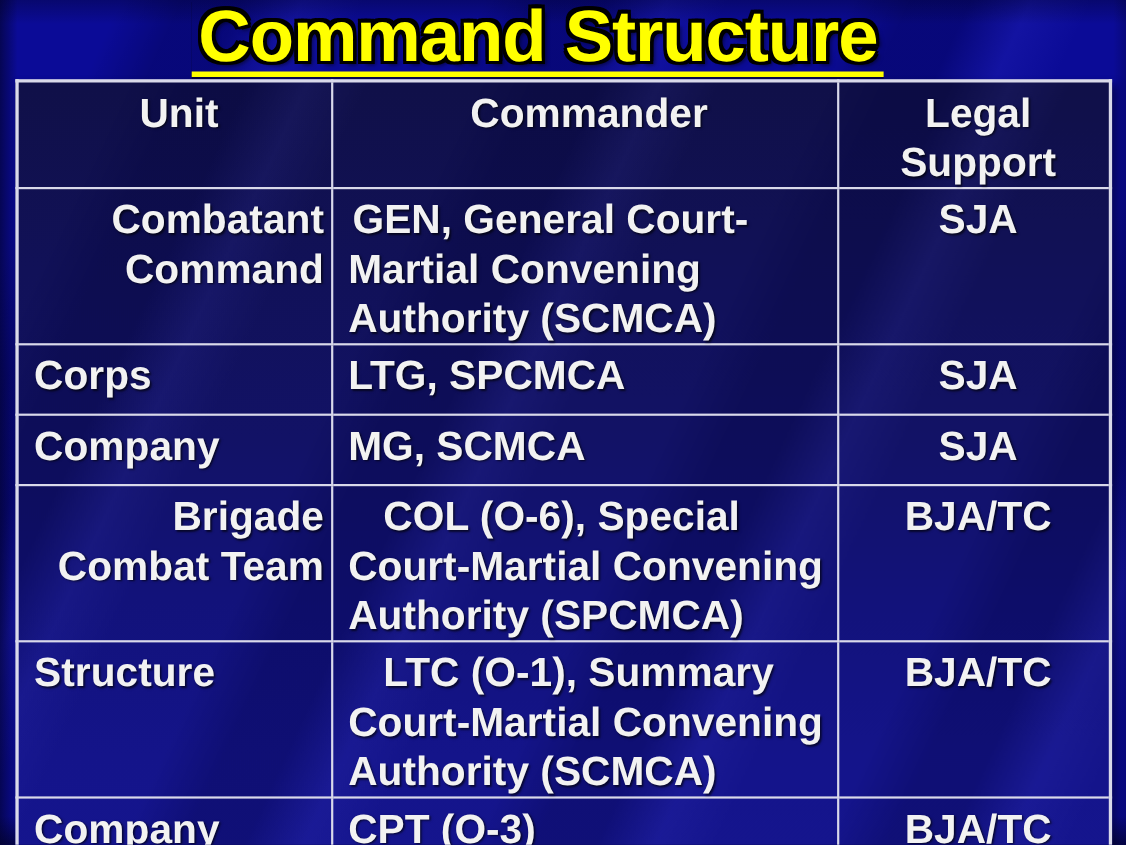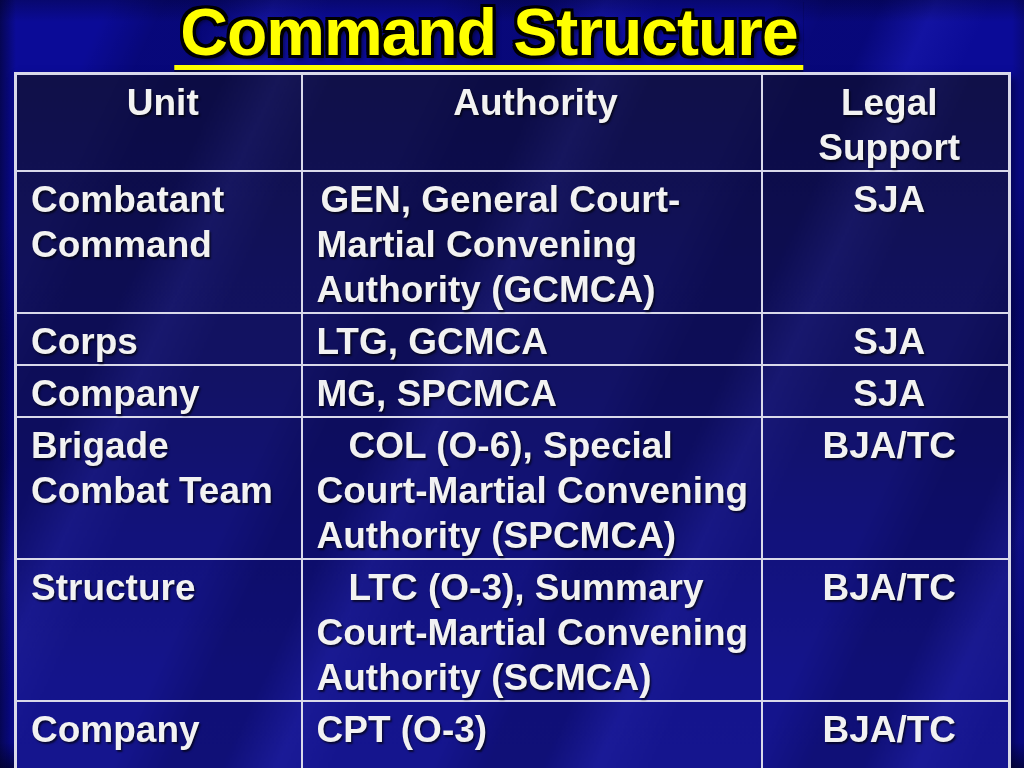--- a/index.html
+++ b/index.html
@@ -69,27 +69,27 @@
     vertical-align:top;white-space:pre-line;
     text-shadow:1.5px 1.5px 2px rgba(0,0,0,.65);
     padding:5px 6px 0 14px;
   }
   table.cmd{border:3px solid var(--grid-border);}
   
   col.c1{width:286px;} col.c2{width:460px;} col.c3{width:248px;}
   
   tr.rh-header{height:57px;}
   tr.rh-tall3{height:132px;}
-  tr.rh-short{height:52px;}
+  tr.rh-short{height:64px;}
   tr.rh-last{height:73px;}
   
   th.unit-h{padding-left:52px;}
   th.cmdr-h{padding-left:12px;}
   th.legal-h{padding-left:8px;}
-  td.unit-center{text-align:left;padding-left:2px;padding-right:2px;}
+  td.unit-center{text-align:right;padding-left:2px;padding-right:2px;}
   td.unit-left{padding-left:52px;}
   td.cmdr-indent-lg{padding-left:58px;text-indent:4px;}
   td.cmdr-plain{padding-left:45px;}
   td.cmdr-wrap{padding-left:13px;text-indent:32px;border-radius:10px;}
   td.legal{padding-left:55px;text-align:center;}
 </style>
 </head>
 <body>
 
 <div class="slide">
@@ -98,54 +98,54 @@
 
   <table class="cmd">
     <colgroup>
       <col class="c1">
         <col class="c2">
         <col class="c3">
     </colgroup>
     <thead>
       <tr class="rh-header">
         <th class="unit-h">Unit</th>
-        <th class="cmdr-h">Authority</th>
+        <th class="cmdr-h">Commander</th>
         <th class="legal-h">Legal Support</th>
       </tr>
     </thead>
     <tbody>
       <tr class="rh-tall3">
         <td class="unit-center">Combatant
 Command</td>
         <td class="cmdr-indent-lg">GEN, General Court-
 Martial Convening
-Authority (GCMCA)</td>
+Authority (SCMCA)</td>
         <td class="legal">SJA</td>
       </tr>
       <tr class="rh-short">
         <td class="unit-left">Corps</td>
-        <td class="cmdr-plain">LTG, GCMCA</td>
+        <td class="cmdr-plain">LTG, SPCMCA</td>
         <td class="legal">SJA</td>
       </tr>
       <tr class="rh-short">
         <td class="unit-left">Company</td>
-        <td class="cmdr-plain">MG, SPCMCA</td>
+        <td class="cmdr-plain">MG, SCMCA</td>
         <td class="legal">SJA</td>
       </tr>
       <tr class="rh-tall3">
         <td class="unit-center">Brigade
 Combat Team</td>
         <td class="cmdr-wrap">COL (O-6), Special
 Court-Martial Convening
 Authority (SPCMCA)</td>
         <td class="legal">BJA/TC</td>
       </tr>
       <tr class="rh-tall3">
         <td class="unit-left">Structure</td>
-        <td class="cmdr-wrap">LTC (O-3), Summary
+        <td class="cmdr-wrap">LTC (O-1), Summary
 Court-Martial Convening
 Authority (SCMCA)</td>
         <td class="legal">BJA/TC</td>
       </tr>
       <tr class="rh-last">
         <td class="unit-left">Company</td>
         <td class="cmdr-plain">CPT (O-3)</td>
         <td class="legal">BJA/TC</td>
       </tr>
     </tbody>

